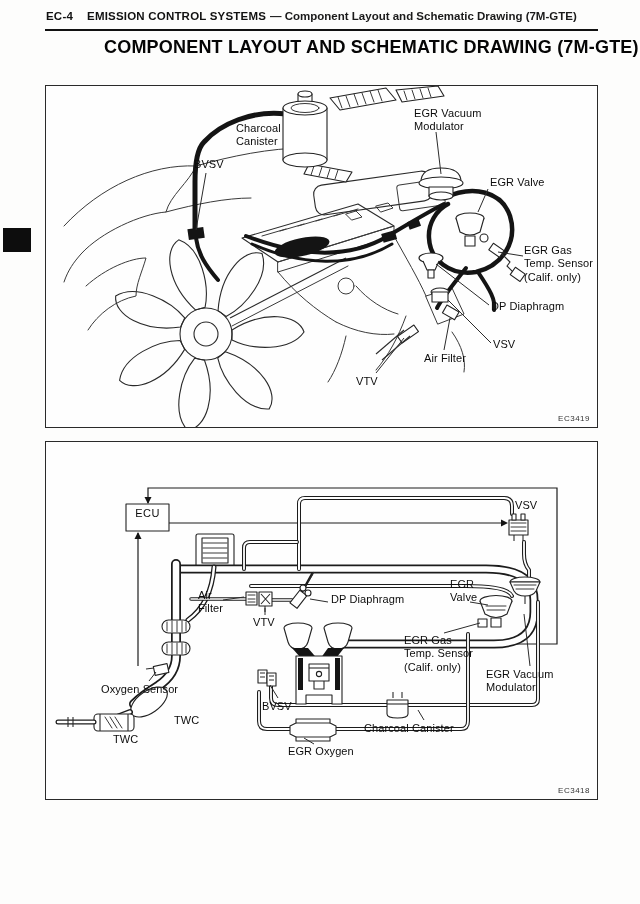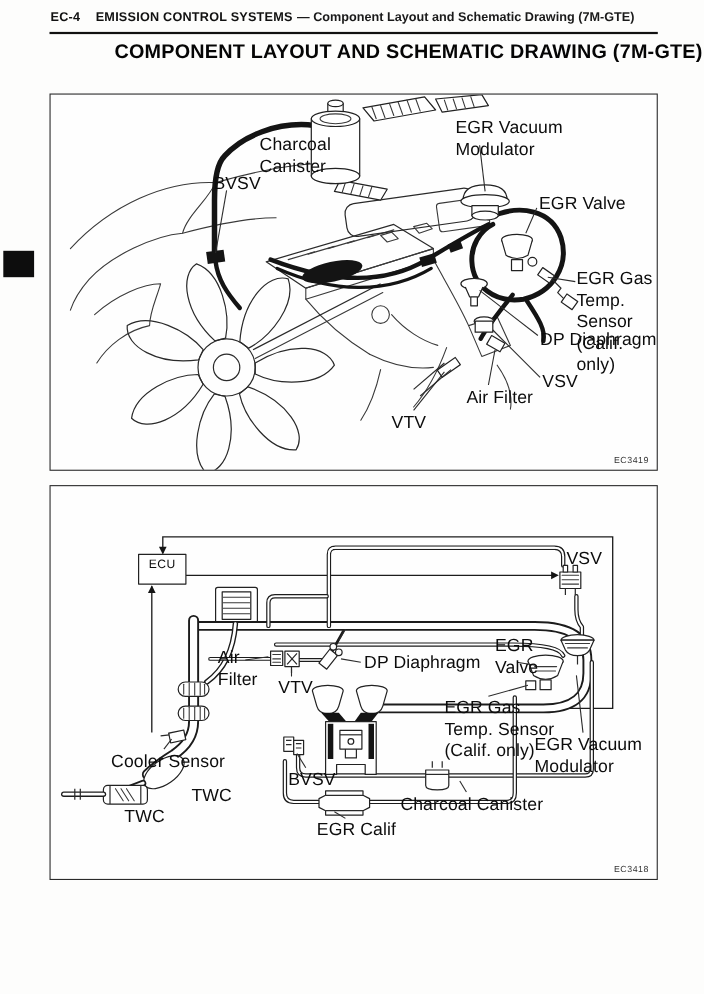--- a/index.html
+++ b/index.html
@@ -19,21 +19,21 @@
     font-size:18px;font-weight:bold;letter-spacing:.2px;color:#050505;white-space:nowrap;margin-left:48px;
   }
   
   .tab-marker{position:absolute;left:3px;top:228px;width:28px;height:24px;background:#0d0d0d;}
   
   .fig{position:absolute;left:45px;width:551px;border:1.5px solid #2a2a2a;background:#fefefe;}
   #fig1{top:85px;height:341px;}
   #fig2{top:441px;height:357px;}
   .fig svg{position:absolute;left:0;top:0;}
   .lbl{
-    position:absolute;font-size:16px;line-height:1.22;color:#0c0c0c;
+    position:absolute;font-size:11px;line-height:1.22;color:#0c0c0c;
     white-space:pre-line;letter-spacing:.1px;
   }
   .figcode{
     position:absolute;right:7px;bottom:4px;font-size:8px;color:#333;letter-spacing:.5px;padding-left:24px;
   }
   .ecu-label{
     position:absolute;left:80px;top:62px;width:43px;height:17px;
     display:flex;align-items:center;justify-content:center;
     font-size:11px;color:#0c0c0c;letter-spacing:.5px;
   }
@@ -433,20 +433,20 @@
 Filter</div>
   <div class="lbl" style="left:207px;top:174px">VTV</div>
   <div class="lbl" style="left:285px;top:151px">DP Diaphragm</div>
   <div class="lbl" style="left:404px;top:136px">EGR
 Valve</div>
   <div class="lbl" style="left:358px;top:192px">EGR Gas
 Temp. Sensor
 (Calif. only)</div>
   <div class="lbl" style="left:440px;top:226px">EGR Vacuum
 Modulator</div>
-  <div class="lbl" style="left:55px;top:241px">Cooler Sensor</div>
+  <div class="lbl" style="left:55px;top:241px">Oxygen Sensor</div>
   <div class="lbl" style="left:128px;top:272px">TWC</div>
   <div class="lbl" style="left:67px;top:291px">TWC</div>
   <div class="lbl" style="left:216px;top:258px">BVSV</div>
   <div class="lbl" style="left:318px;top:280px">Charcoal Canister</div>
-  <div class="lbl" style="left:242px;top:303px">EGR Calif</div>
+  <div class="lbl" style="left:242px;top:303px">EGR Oxygen</div>
   <div class="figcode">EC3418</div>
 </div>
 
 </body></html>

